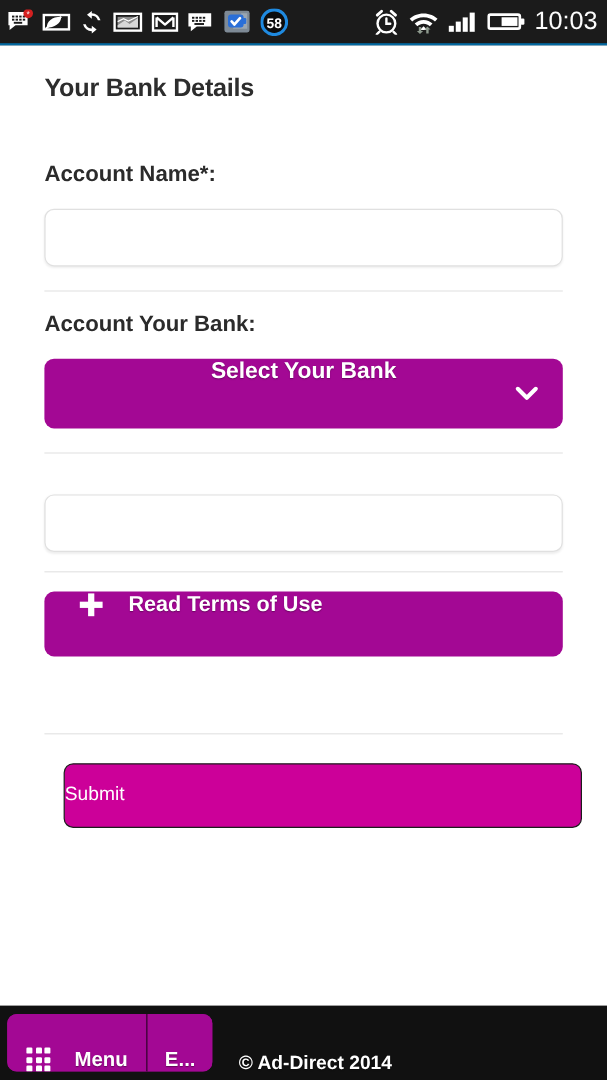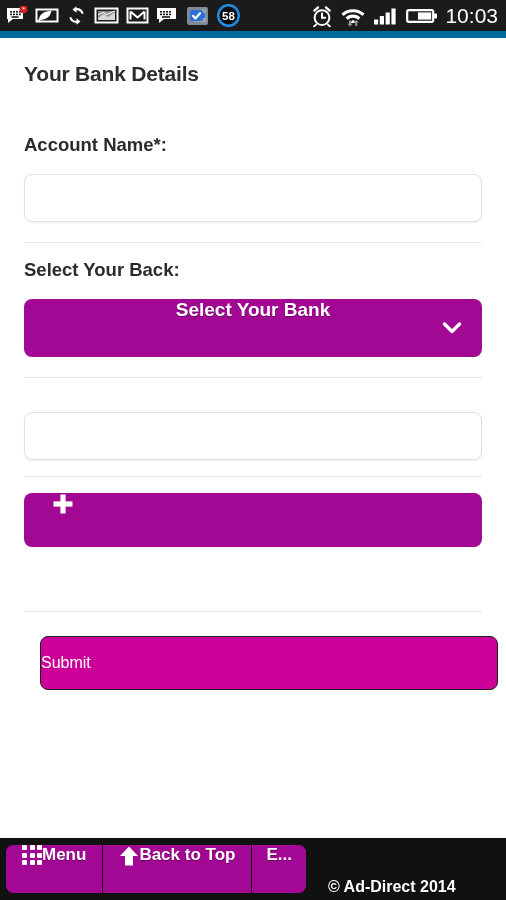--- a/index.html
+++ b/index.html
@@ -14,21 +14,21 @@
     font-family: "Liberation Sans", sans-serif;
     background: #ffffff;
     color: #222222;
     -webkit-font-smoothing: antialiased;
   }
 
   
   #status-bar {
     height: 38px;
     background: #1b1b1b;
-    border-bottom: 7px solid #0369a1;
+    border-bottom: 2px solid #0369a1;
     display: flex;
     align-items: center;
     padding: 0 8px 0 6px;
     color: #ffffff;
   }
   #status-left {
     display: flex;
     align-items: center;
     gap: 7px;
     flex: 1;
@@ -43,21 +43,21 @@
     font-size: 21px;
     font-weight: 500;
     letter-spacing: 0px;
     color: #fdfdfd;
     margin-left: 0;
     font-family: "Liberation Sans", sans-serif;
   }
 
   
   #content {
-    padding: 0 24px;
+    padding: 0 37px;
     height: 620px;
     background: #fff;
   }
 
   #page-title {
     font-size: 21px;
     font-weight: bold;
     color: #2d2d2d;
     padding-top: 24px;
     letter-spacing: -0.2px;
@@ -161,22 +161,22 @@
   #bottom-nav-group {
     display: flex;
     align-items: stretch;
     height: 48px;
     border-radius: 8px;
     overflow: hidden;
     background: #a30894;
   }
   .bottom-btn {
     display: flex;
-    align-items: flex-start;
-    gap: 0;
+    align-items: flex-end;
+    gap: 20px;
     background: #a30894;
     border: 0;
     border-right: 1px solid #13010f;
     padding: 0 16px;
     color: #ffffff;
     font-family: "Liberation Sans", sans-serif;
     font-size: 17px;
     font-weight: bold;
     cursor: pointer;
     text-shadow: 0 1px 1px rgba(0,0,0,0.4);
@@ -327,21 +327,21 @@
   
   <label class="field-label">Account Name*:</label>
   <div class="sp18"></div>
   <input class="text-input" type="text" placeholder="" style="">
 
   <div class="sp20"></div>
   <hr class="divider">
   <div class="sp16"></div>
 
   
-  <label class="field-label">Select Your Back:</label>
+  <label class="field-label">Account Your Bank:</label>
   <div class="sp18"></div>
   <button class="btn-magenta" id="bank-select">
     <span>Select Your Bank</span>
     <svg id="bank-select-chevron" width="20" height="13" viewBox="0 0 20 13">
       <path d="M2.5 2.5 L10 10 L17.5 2.5" stroke="#ffffff" stroke-width="3.4" fill="none" stroke-linecap="round" stroke-linejoin="round"></path>
     </svg>
   </button>
 
   <div class="sp20"></div>
   <hr class="divider">
@@ -354,20 +354,21 @@
   <div class="sp16"></div>
   <hr class="divider">
   <div class="sp16"></div>
 
   
   <button class="btn-magenta" id="read-terms-button">
     <svg id="plus-icon" width="22" height="22" viewBox="0 0 22 22">
       <rect x="8.4" y="1.5" width="5.2" height="19" fill="#ffffff"></rect>
       <rect x="1.5" y="8.4" width="19" height="5.2" fill="#ffffff"></rect>
     </svg>
+    <span>Read Terms of Use</span>
   </button>
 
   <div class="sp24"></div>
   <div class="sp20"></div>
 
   
 
   <div class="sp20"></div>
   <hr class="divider">
   <div class="sp24"></div>
@@ -387,24 +388,18 @@
           <i></i>
           <i></i>
           <i></i>
           <i></i>
           <i></i>
           <i></i>
       </span>
       <span>Menu</span>
     </button>
 
-    <button class="bottom-btn">
-      <svg width="20" height="22" viewBox="0 0 20 22">
-        <path d="M10 1.5 L19 11 H14 V20.5 H6 V11 H1 Z" fill="#ffffff"></path>
-      </svg>
-      <span>Back to Top</span>
-    </button>
 
     <button class="bottom-btn" id="extra-button">E...</button>
   </div>
 
   <span id="copyright">© Ad-Direct 2014</span>
 </div>
 
 </body></html>

